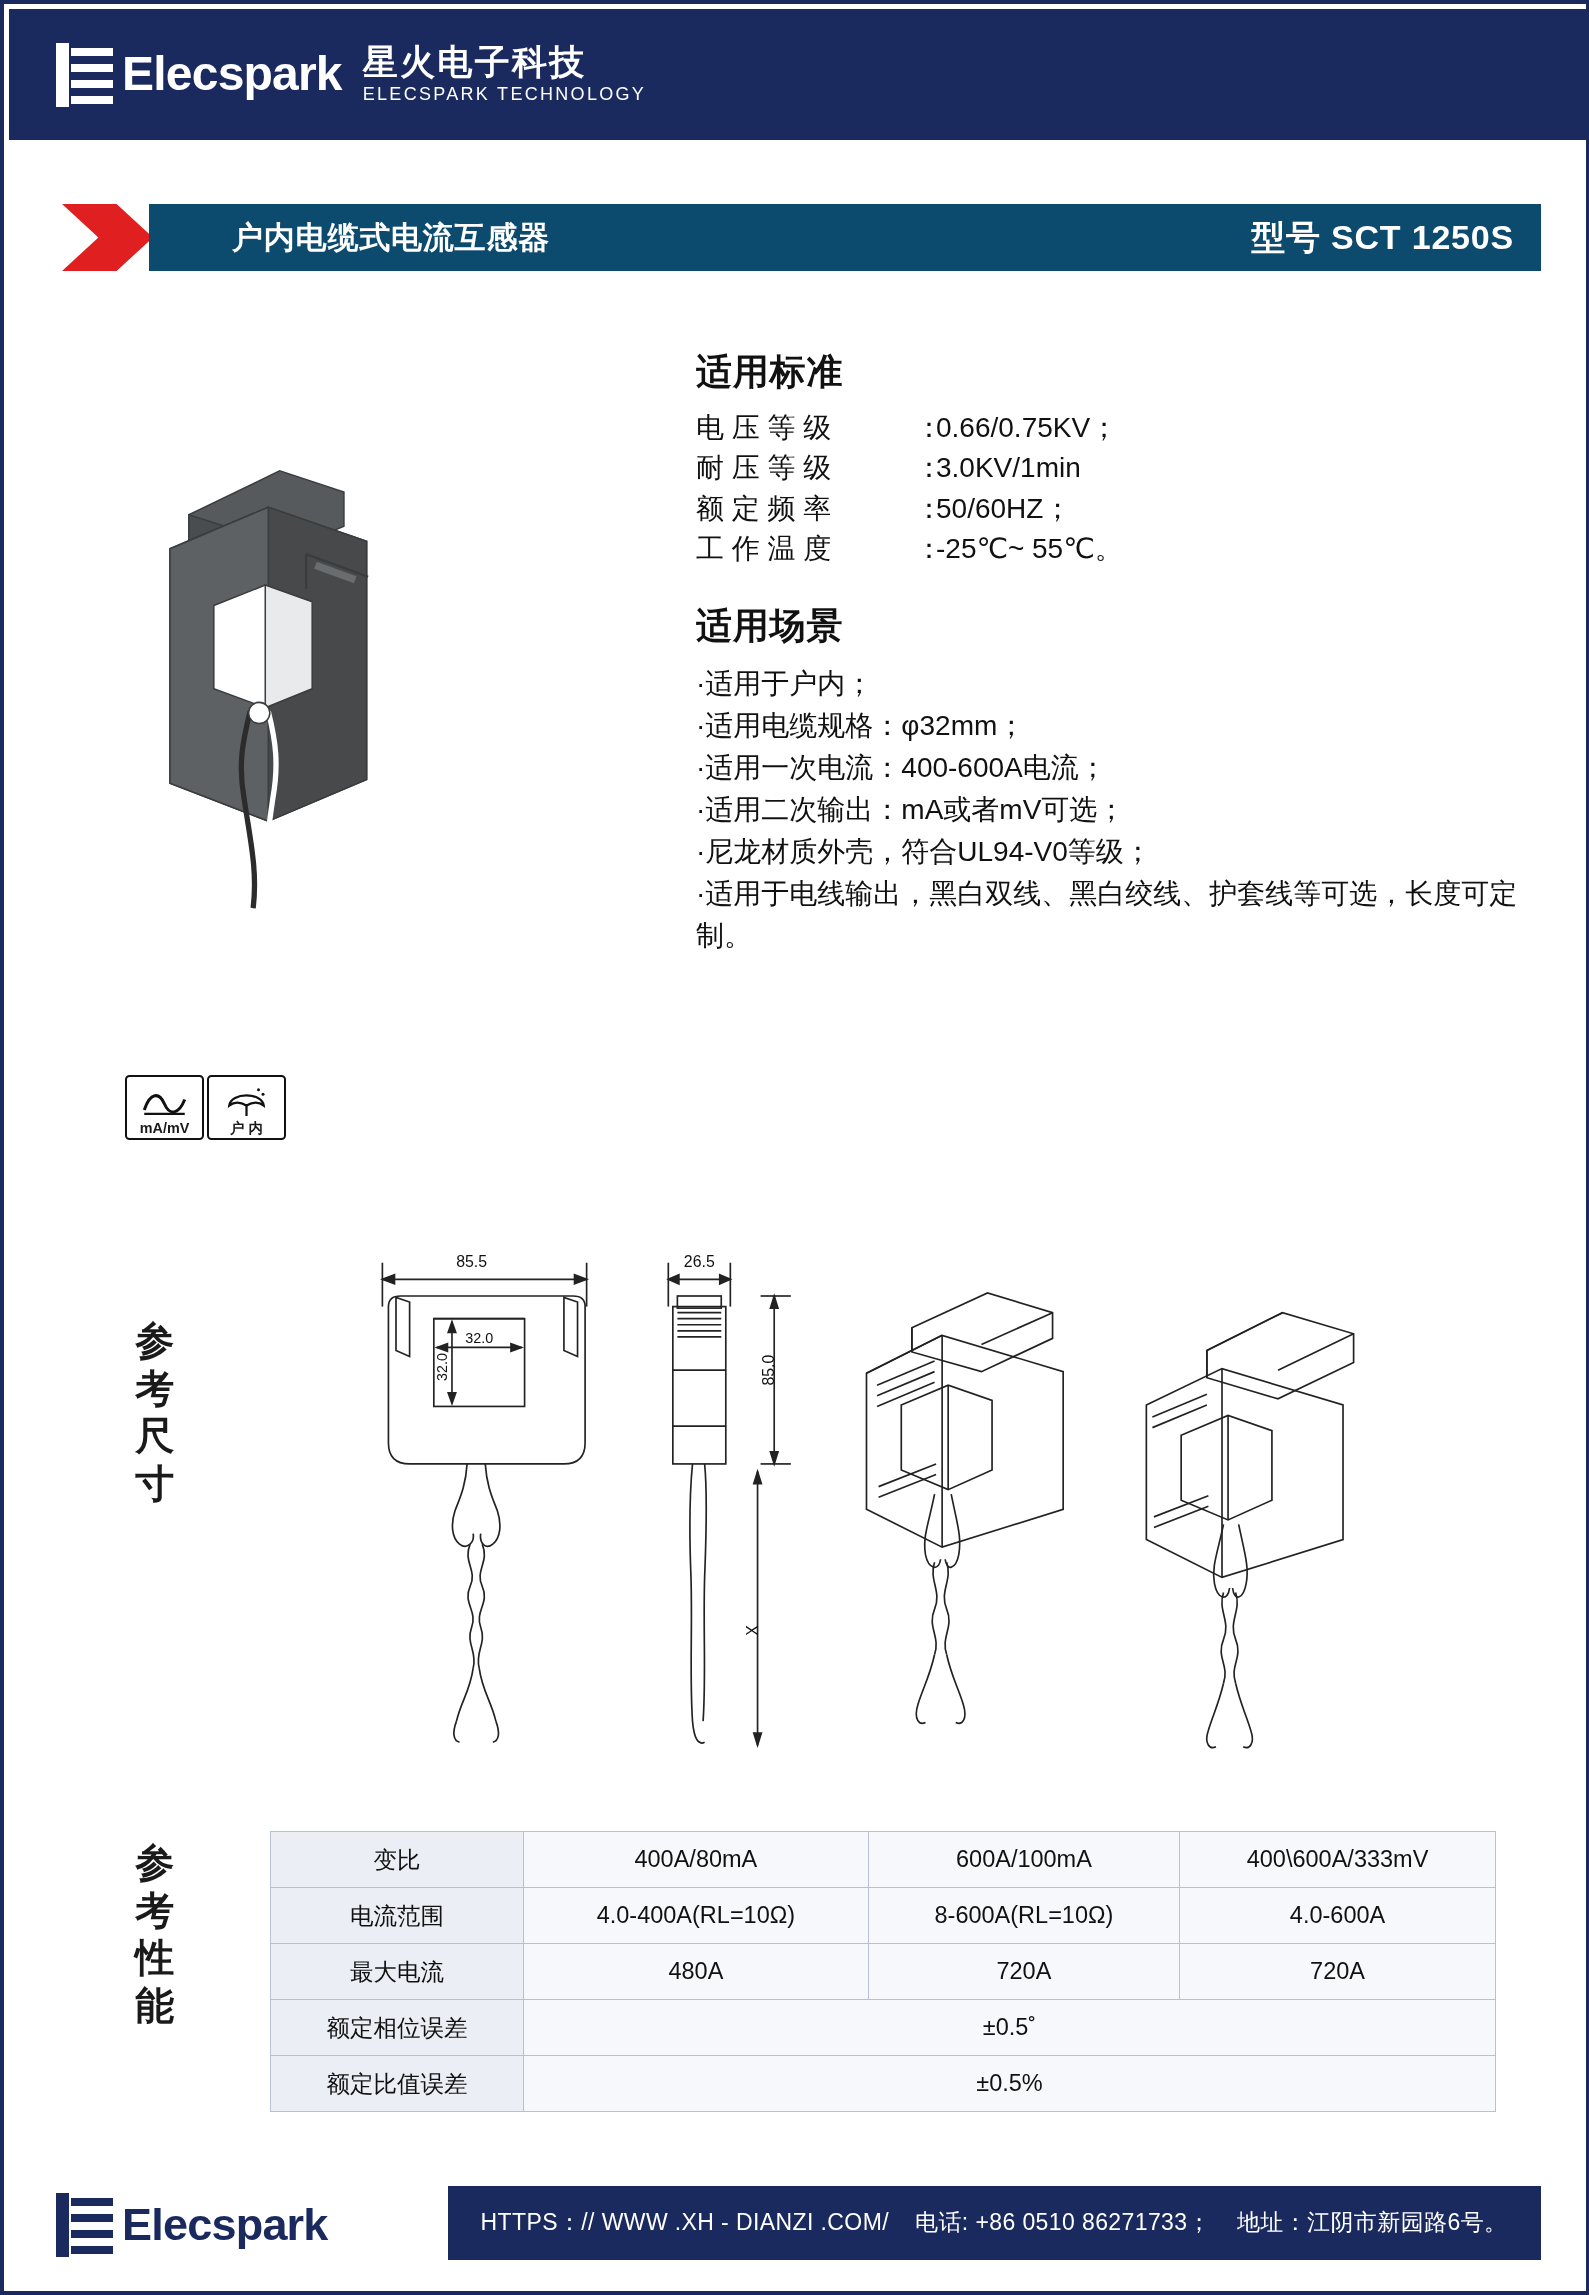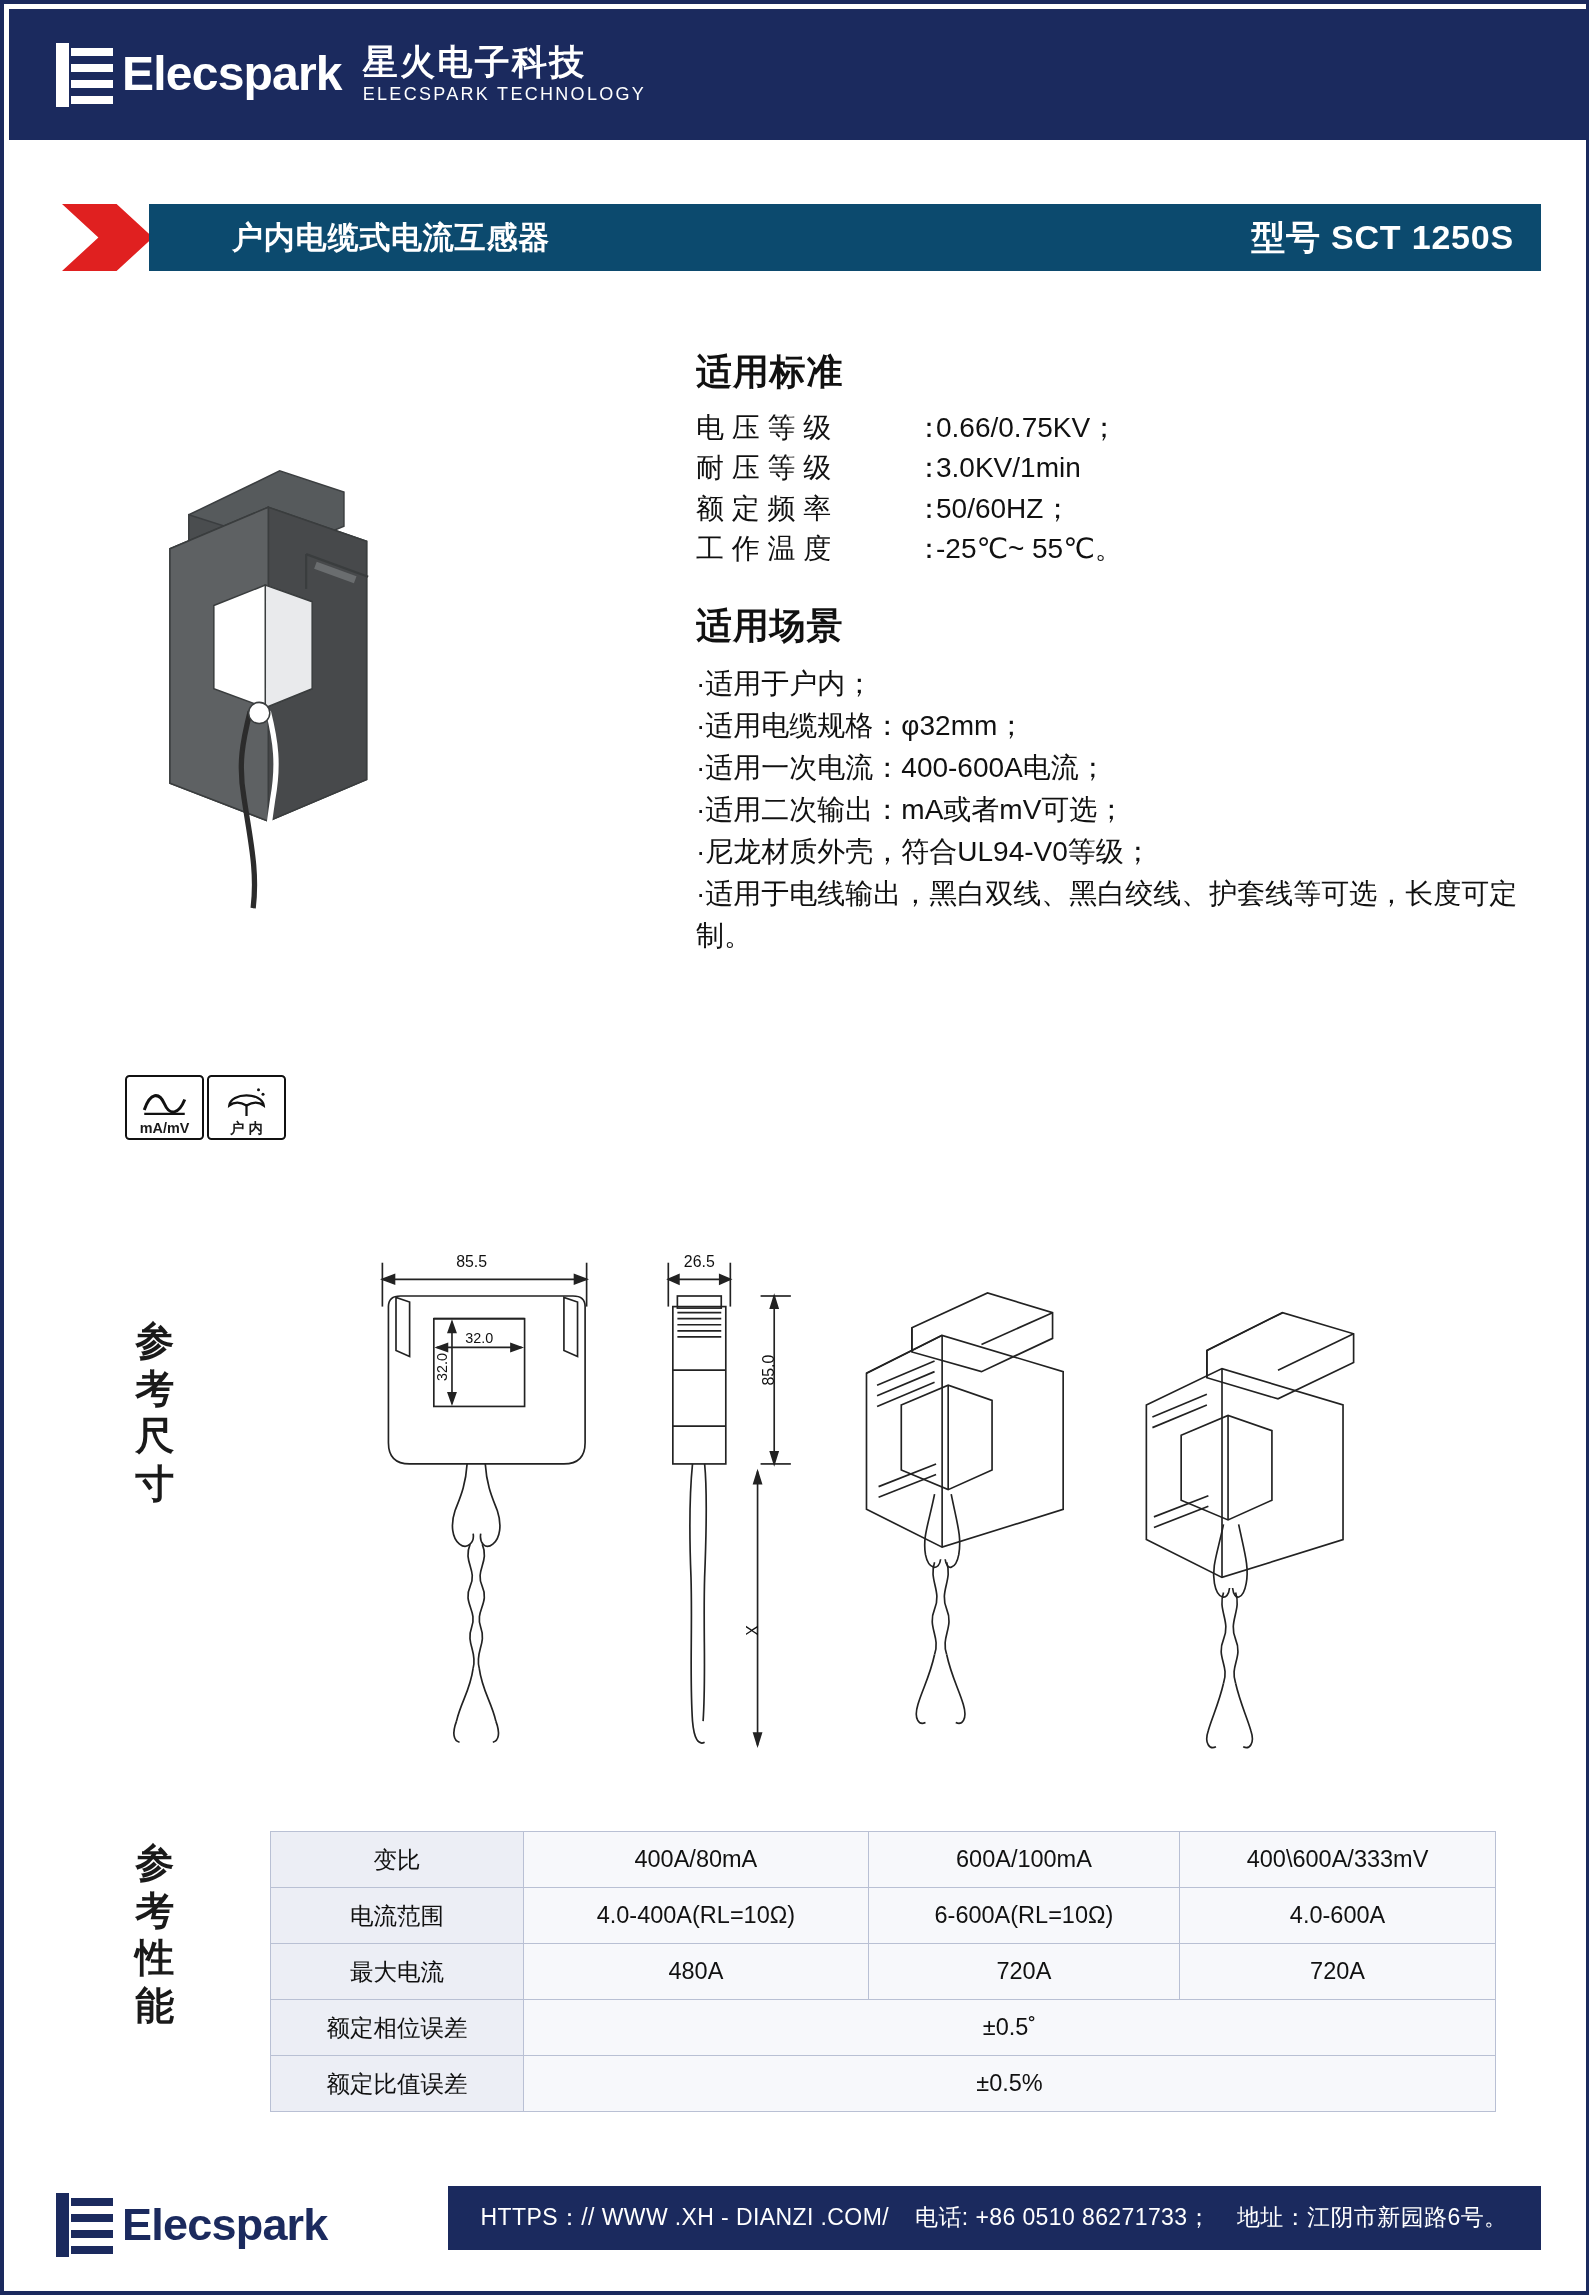--- a/index.html
+++ b/index.html
@@ -280,21 +280,21 @@
     font-size: 45px;
     font-weight: bold;
     letter-spacing: -0.8px;
     line-height: 1;
   }
   .footer-bar {
     position: absolute;
     left: 439px;
     top: 24px;
     width: 1093px;
-    height: 64px;
+    height: 74px;
     background: #1b2a5e;
     color: #ffffff;
     display: flex;
     align-items: center;
     justify-content: center;
     gap: 26px;
     font-size: 23px;
     letter-spacing: 0.4px;
     box-sizing: border-box;
     padding: 0 18px;
@@ -524,21 +524,21 @@
     <tbody>
       <tr>
         <td class="lbl">变比</td>
         <td class="val">400A/80mA</td>
         <td class="val">600A/100mA</td>
         <td class="val">400\600A/333mV</td>
       </tr>
       <tr>
         <td class="lbl">电流范围</td>
         <td class="val">4.0-400A(RL=10Ω)</td>
-        <td class="val">6-600A(RL=10Ω)</td>
+        <td class="val">8-600A(RL=10Ω)</td>
         <td class="val">4.0-600A</td>
       </tr>
       <tr>
         <td class="lbl">最大电流</td>
         <td class="val">480A</td>
         <td class="val">720A</td>
         <td class="val">720A</td>
       </tr>
       <tr>
         <td class="lbl">额定相位误差</td>

